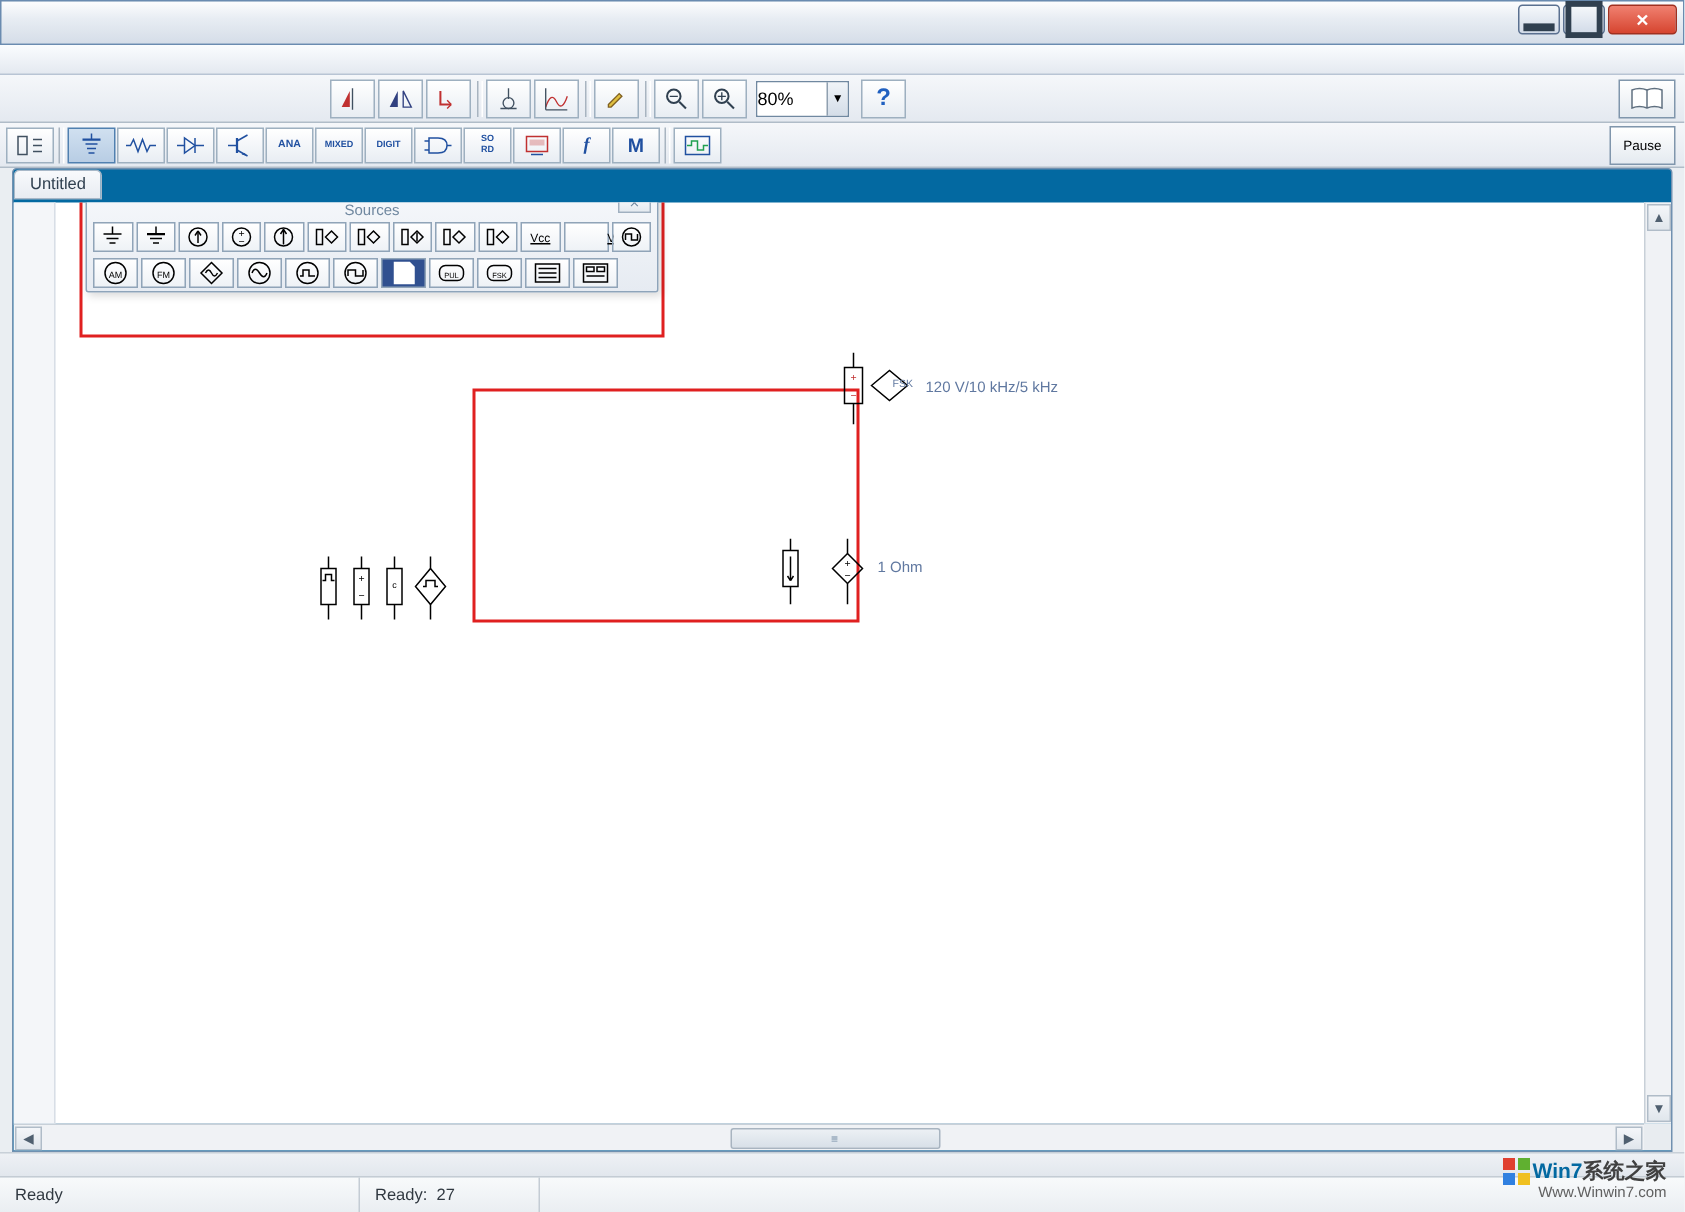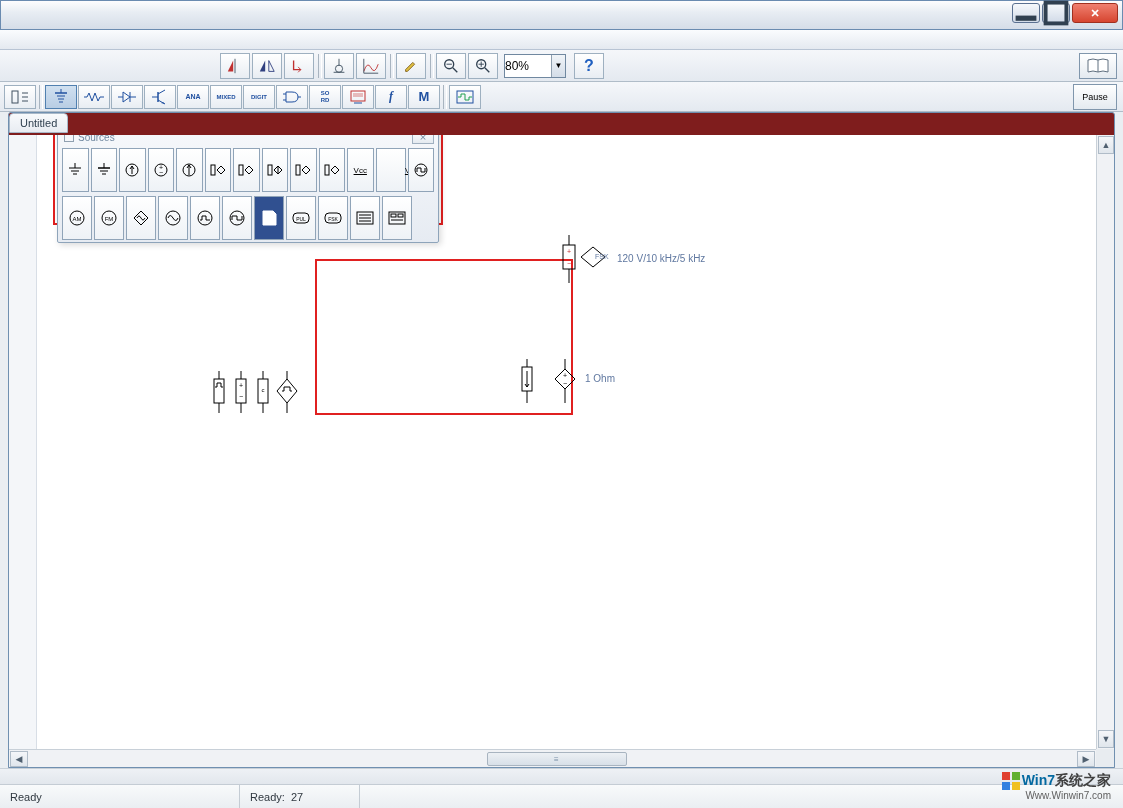--- a/index.html
+++ b/index.html
@@ -33,35 +33,35 @@
 
 .right-tools { position:absolute; right:6px; display:flex; gap:4px; }
 .book-btn, .pause-btn { border:1px solid #8096ac; background:linear-gradient(#fff,#e4eaf0); height:26px; display:flex; align-items:center; justify-content:center; font-size:9px; padding:0 6px; cursor:pointer; }
 .pause-btn { width:44px; }
 
 
 .comp-btn { width:32px; height:24px; border:1px solid #9eb0c0; background:linear-gradient(#fff,#e8edf3); display:flex; align-items:center; justify-content:center; cursor:pointer; margin-right:1px; font-size:8px; color:#2050a0; font-weight:bold; }
 .comp-btn.active { background:linear-gradient(#d0e0f0,#b8cde4); border-color:#5080b0; }
 
 
-.workspace { position:absolute; top:112px; left:8px; right:8px; bottom:40px; background:#7f1d1d; border:1px solid #7090b0; border-radius:3px 3px 0 0; overflow:hidden; }
+.workspace { position:absolute; top:112px; left:8px; right:8px; bottom:40px; background:#0369a1; border:1px solid #7090b0; border-radius:3px 3px 0 0; overflow:hidden; }
 .doc-tab { position:absolute; top:0; left:0; padding:3px 10px; background:linear-gradient(#f8fafc,#e8ecf2); border:1px solid #a8b8c8; border-radius:4px 4px 0 0; font-size:11px; color:#304050; z-index:1; }
 .canvas-wrap { position:absolute; top:22px; left:0; right:0; bottom:18px; background:#fff; overflow:hidden; }
 .left-gutter { position:absolute; left:0; top:22px; width:28px; bottom:18px; background:#f4f6f9; border-right:1px solid #d8dee6; z-index:2; }
 
 
 .red-box-1 { position:absolute; border:2px solid #e02020; z-index:10; }
 
 
 .palette { position:absolute; background:linear-gradient(#f6f8fb,#e6ebf2); border:1px solid #8ea4ba; border-radius:2px; box-shadow:2px 2px 6px rgba(0,0,0,0.15); z-index:20; }
-.palette-title { height:18px; display:flex; align-items:center; padding:0 6px; font-size:10px; color:#7088a0; position:relative; }
+.palette-title { height:18px; display:flex; align-items:center; padding:0 6px; font-size:10px; color:#7088a0; position:relative;flex-direction:column; }
 .palette-title .pin { width:10px; height:10px; border:1px solid #90a0b0; margin-right:4px; }
 .palette-title .xclose { position:absolute; right:4px; width:22px; height:14px; border:1px solid #a0b0c0; font-size:9px; display:flex; align-items:center; justify-content:center; background:linear-gradient(#fff,#e4eaf0); cursor:pointer; }
 .palette-row { display:flex; padding:2px 4px; gap:2px; }
-.pal-btn { width:30px; height:44px; border:1px solid #90a4b8; background:linear-gradient(#fff,#eef2f6); display:flex; align-items:center; justify-content:center; cursor:pointer; font-size:8px; position:relative; }
+.pal-btn { width:30px; height:20px; border:1px solid #90a4b8; background:linear-gradient(#fff,#eef2f6); display:flex; align-items:center; justify-content:center; cursor:pointer; font-size:8px; position:relative; }
 .pal-btn.save { background:#305090; }
 .pal-btn.save svg path { fill:#fff; }
 
 
 .schem-box { position:absolute; border:2px solid #e02020; }
 
 
 .comp { position:absolute; }
 .comp-label { position:absolute; font-size:10px; color:#6078a0; white-space:nowrap; }
 

